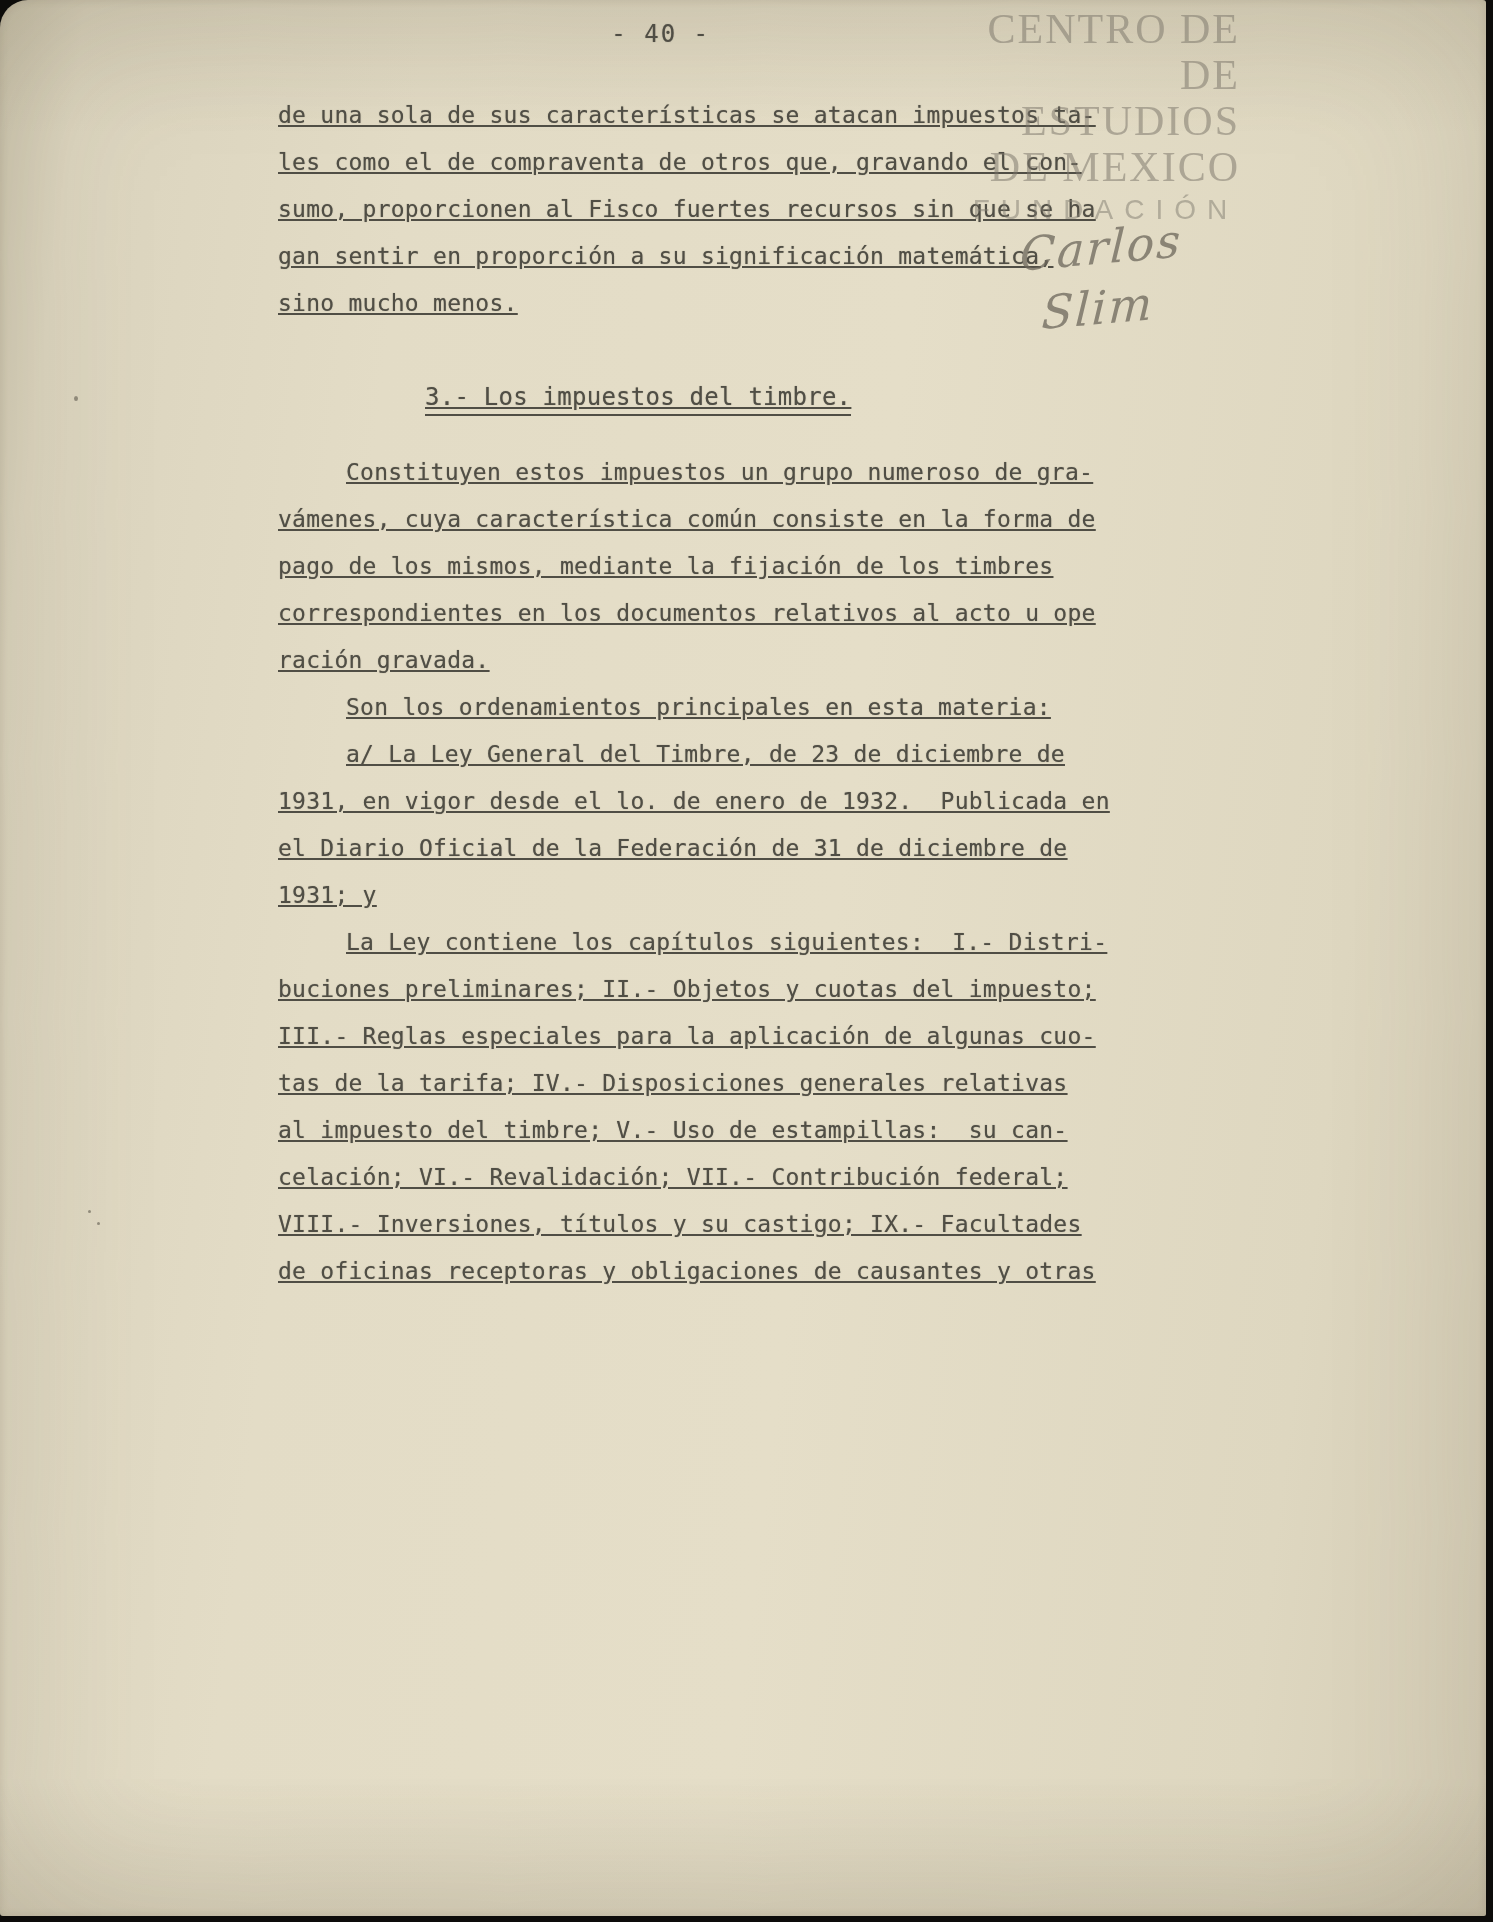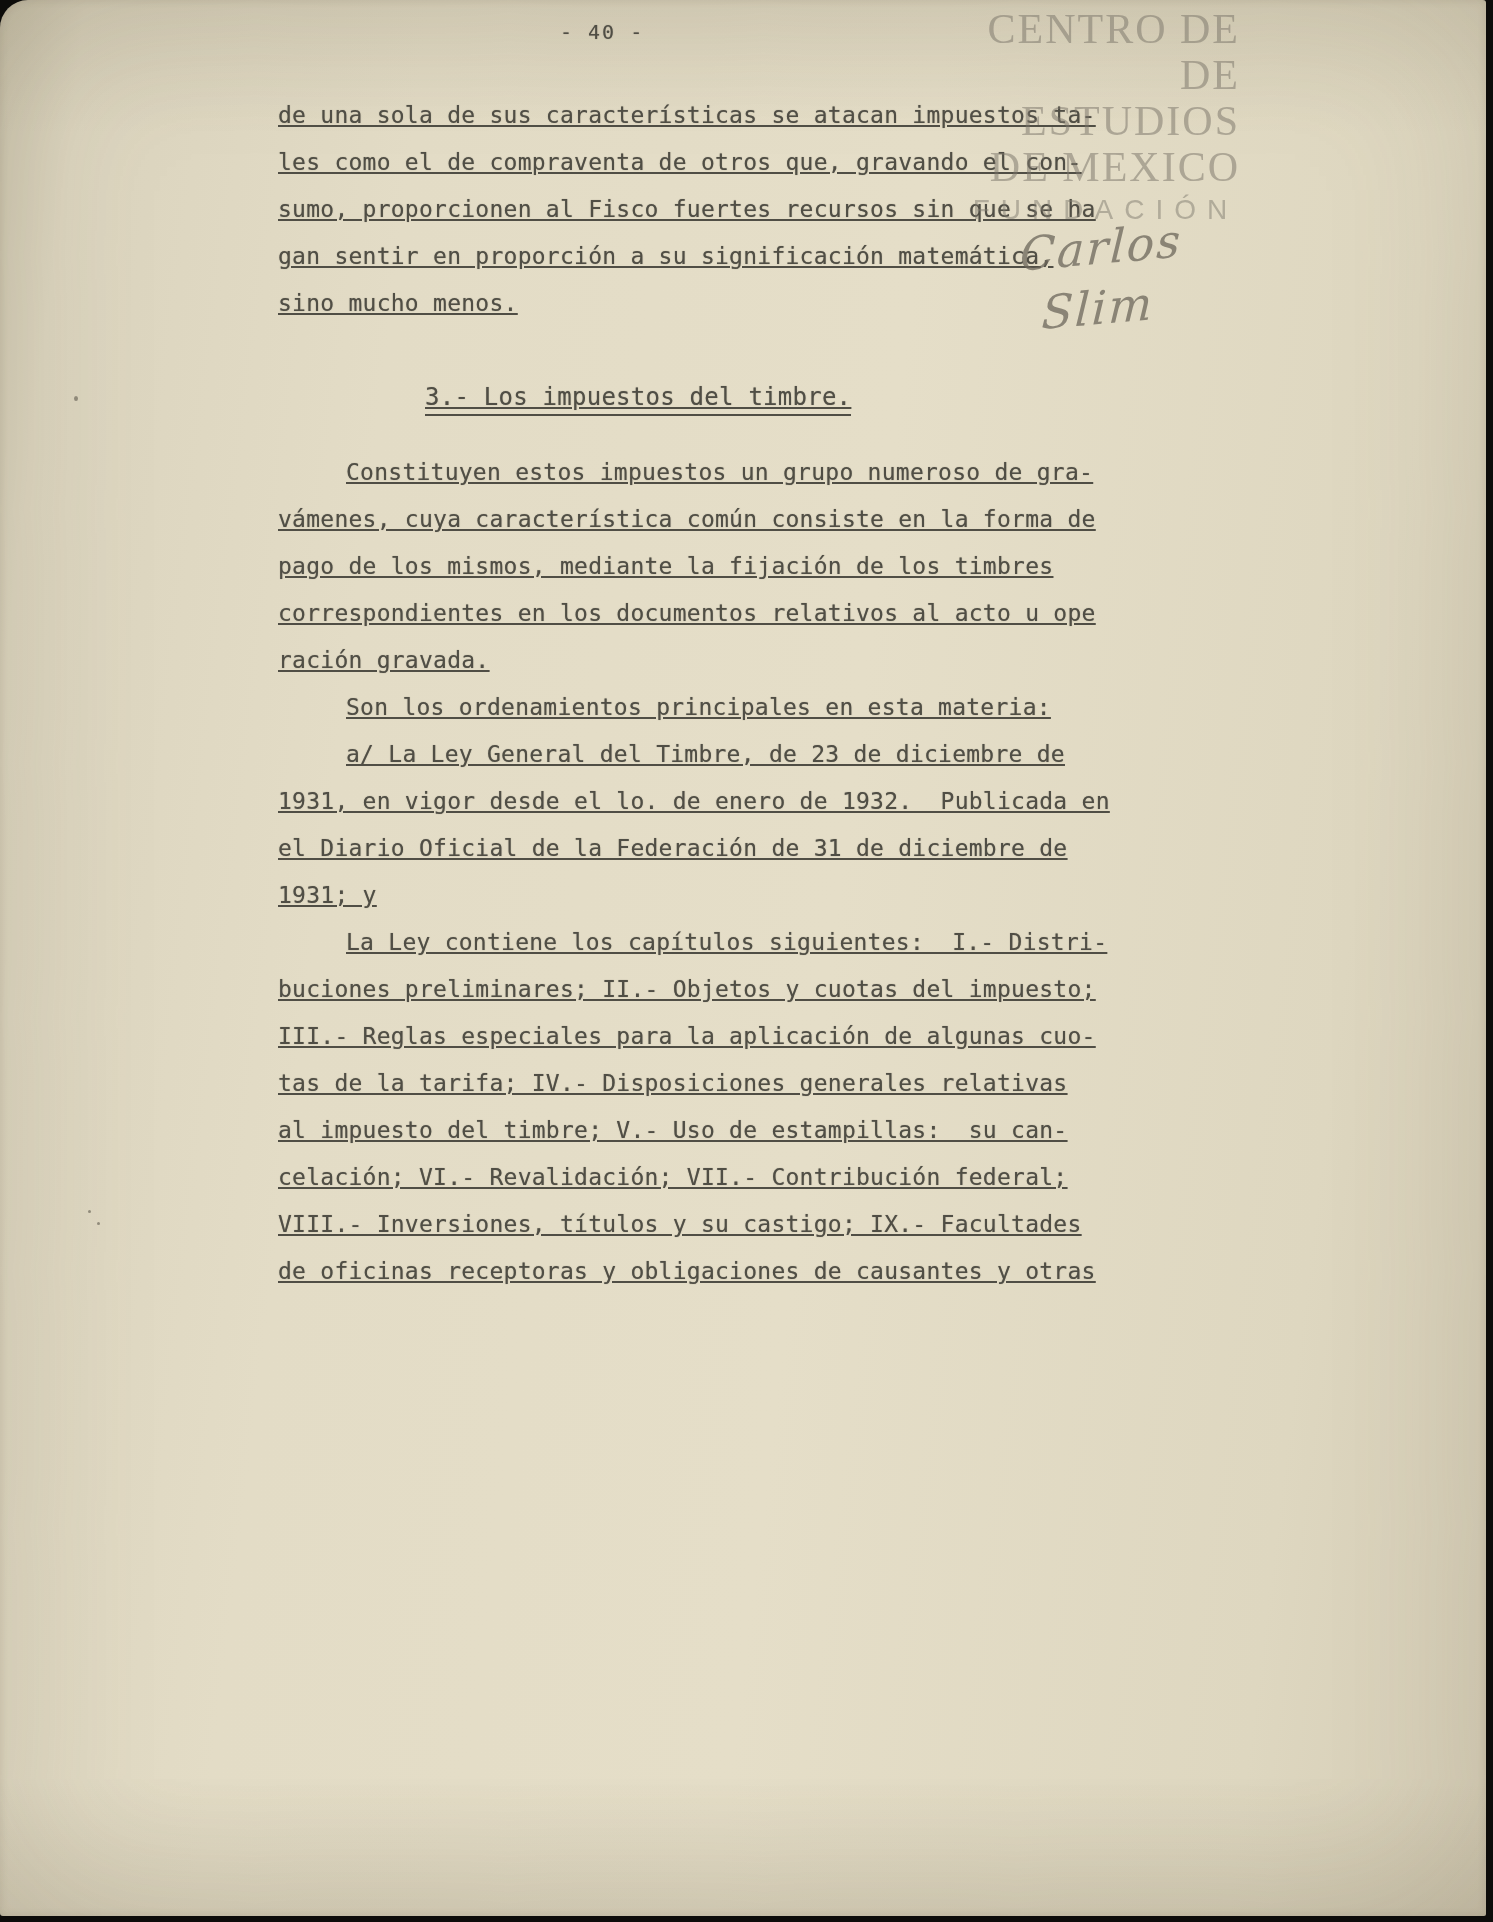--- a/index.html
+++ b/index.html
@@ -15,22 +15,22 @@
     top: 0; left: 0; right: 7px; bottom: 6px;
     background:
       linear-gradient(180deg, rgba(115,105,80,0.10) 0%, rgba(115,105,80,0) 7%, rgba(115,105,80,0) 93%, rgba(115,105,80,0.12) 100%),
       linear-gradient(97deg, #ccc5ae 0%, #dbd4be 5%, #e3dcc6 25%, #e5dec8 55%, #ded7c0 85%, #d4ccb5 100%);
     border-radius: 28px 3px 2px 3px;
     box-shadow: inset 0 0 160px rgba(105,95,70,0.18), inset 0 0 8px rgba(80,70,50,0.15);
   }
   .page-number {
     position: absolute;
     left: 560px; top: 20px; width: 150px;
-    text-align: left;
-    font-size: 20px;
+    text-align: right;
+    font-size: 24px;
     color: #504e45;
     letter-spacing: 2px;
     text-shadow: 0 0 1px rgba(80,78,68,0.5);
   }
   .body-text {
     position: absolute;
     left: 278px; top: 92px; width: 886px;
     font-size: 23px;
     line-height: 47px;
     letter-spacing: 0.25px;

